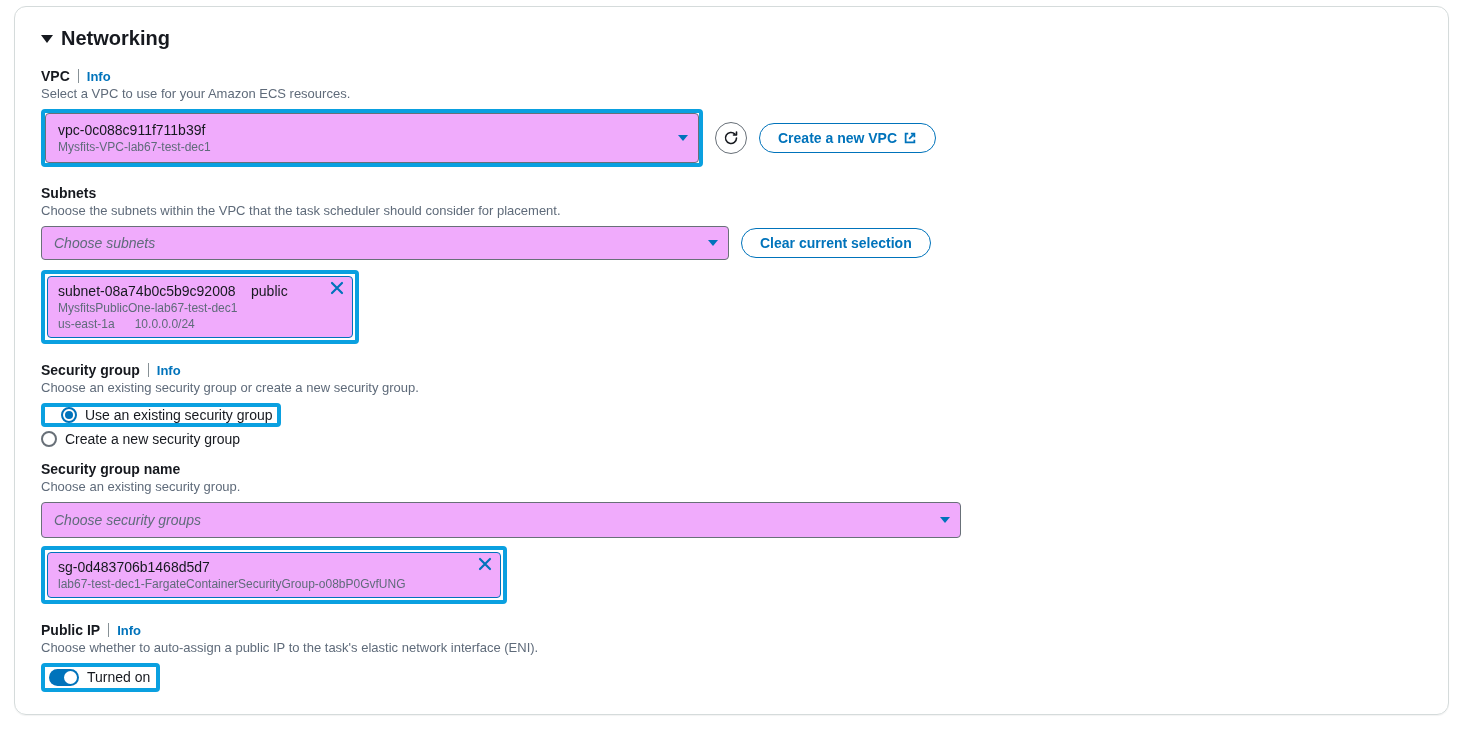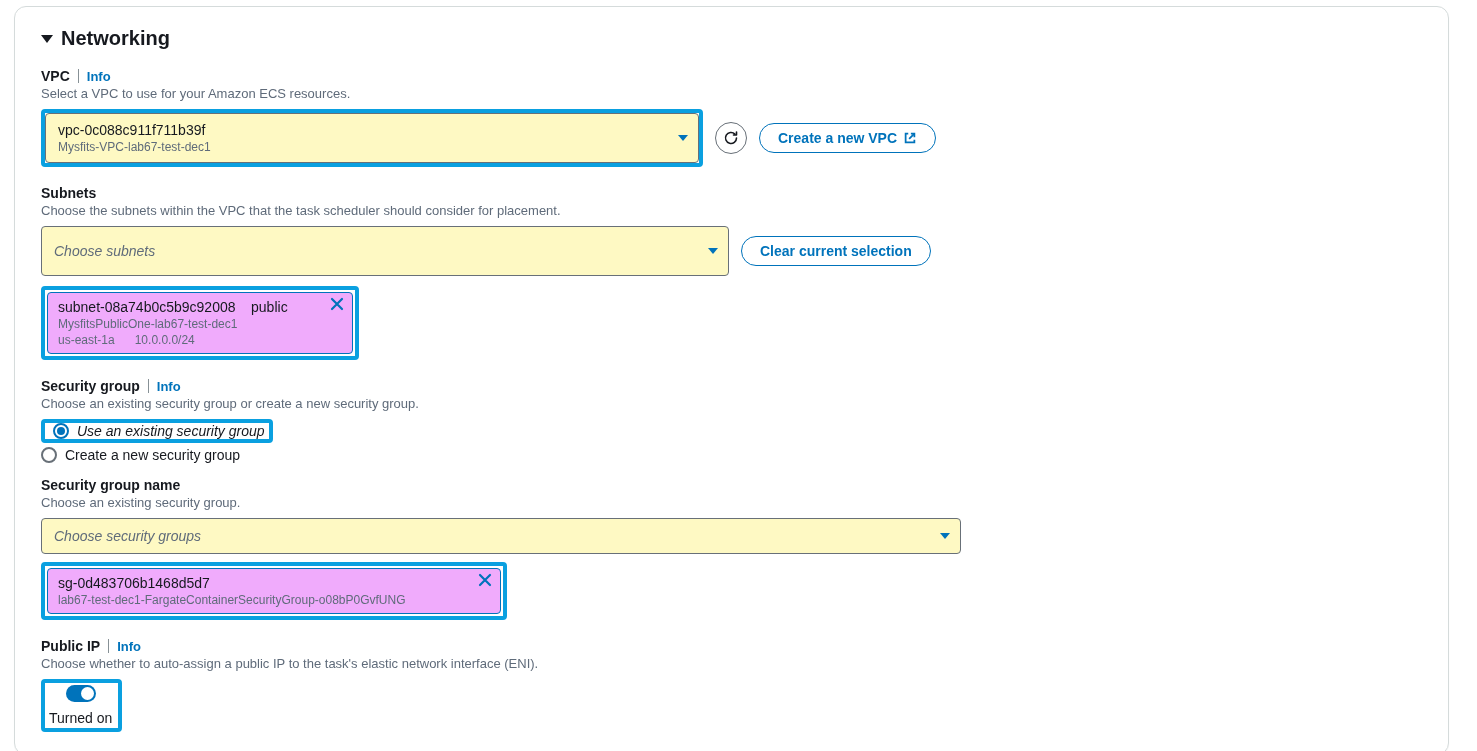--- a/index.html
+++ b/index.html
@@ -61,21 +61,21 @@
     color: #5f6b7a;
     font-size: 13px;
     margin-top: 2px;
     margin-bottom: 8px;
   }
   .row { display: flex; align-items: center; gap: 12px; }
   .select-box {
     border: 1px solid #687078;
     border-radius: 4px;
     padding: 6px 30px 6px 12px;
-    background: #fef9c3;
+    background: #f0abfc;
     position: relative;
     flex: 0 0 auto;
     font-size: 14px;
   }
   .select-box .dd-caret {
     position: absolute;
     right: 10px;
     top: 50%;
     transform: translateY(-50%);
   }
@@ -83,21 +83,21 @@
     width: 0; height: 0;
     border-left: 5px solid transparent;
     border-right: 5px solid transparent;
     border-top: 6px solid #0073bb;
   }
   .select-main { font-size: 14px; color: #16191f; }
   .select-sub { font-size: 12px; color: #5f6b7a; margin-top: 2px; }
   .select-placeholder { font-size: 14px; color: #5f6b7a; font-style: italic; }
 
   .vpc-select { width: 654px; padding-top: 8px; padding-bottom: 8px; }
-  .subnets-select { width: 688px; height: 50px; display: flex; align-items: center; }
+  .subnets-select { width: 688px; height: 34px; display: flex; align-items: center; }
   .sg-select { width: 920px; height: 36px; display: flex; align-items: center; }
 
   .icon-btn {
     border: 1px solid #687078;
     border-radius: 50%;
     width: 32px; height: 32px;
     display: flex; align-items: center; justify-content: center;
     background: #fff;
     cursor: pointer;
   }
@@ -162,21 +162,21 @@
     align-items: center; justify-content: center;
     background: #fff;
   }
   .radio.checked { border-color: #0073bb; }
   .radio.checked::after {
     content: "";
     width: 8px; height: 8px;
     background: #0073bb;
     border-radius: 50%;
   }
-  .toggle-row { display: flex; align-items: center; gap: 8px; flex-direction: column; }
+  .toggle-row { display: flex; align-items: flex-start; gap: 8px; }
   .toggle {
     width: 30px; height: 17px;
     border-radius: 10px;
     background: #0073bb;
     position: relative;
   }
   .toggle::after {
     content: "";
     position: absolute;
     right: 2px; top: 2px;
@@ -259,21 +259,21 @@
   </div>
 
   <div class="field-block" style="margin-bottom:14px;">
     <div class="field-label-row">
       <span class="field-label">Security group</span>
       <span class="divider"></span>
       <span class="info-link">Info</span>
     </div>
     <div class="field-desc">Choose an existing security group or create a new security group.</div>
     <span class="hl hl-tight" style="display:inline-block;">
-      <div class="radio-row" style="margin:0; padding:0 4px 0 8px;font-style:italic;">
+      <div class="radio-row" style="margin:0; padding:0 4px 0 16px;">
         <span class="radio checked"></span>
         <span>Use an existing security group</span>
       </div>
     </span>
     <div class="radio-row">
       <span class="radio"></span>
       <span>Create a new security group</span>
     </div>
   </div>
 

